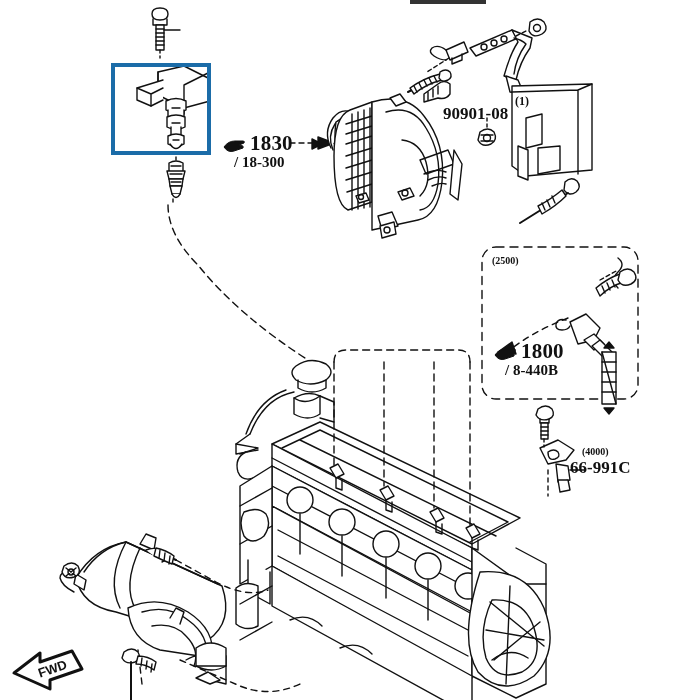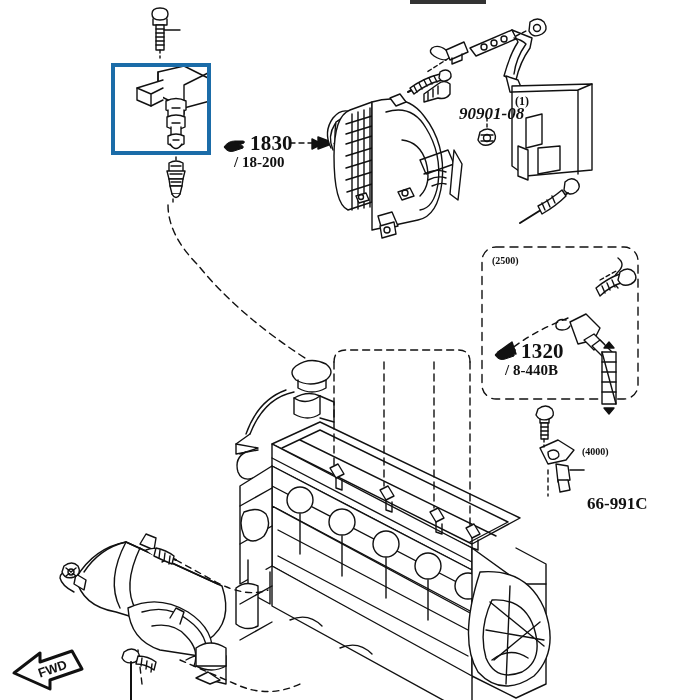--- a/index.html
+++ b/index.html
@@ -306,41 +306,41 @@
     </g>
   </svg>
 
   <div class="hl-box" style="left:111px;top:63px;width:100px;height:92px;"></div>
 
   <div style="position:absolute;left:222px;top:134px;">
     <svg width="24" height="18" style="position:absolute;left:0;top:4px;">
       <path d="M2 9 q4 -6 11 -6 l8 0 q2 0 1 2 l-5 2 q5 0 4 3 l-9 3 q-6 2 -10 -4 Z" fill="#111" stroke="#111" stroke-width="1"></path>
     </svg>
     <span class="lbl lbl-main" style="left:28px;top:-3px;">1830</span>
-    <span class="lbl lbl-sub" style="left:12px;top:20px;">/ 18-200</span>
+    <span class="lbl lbl-sub" style="left:12px;top:20px;">/ 18-300</span>
   </div>
 
   <div style="position:absolute;left:443px;top:104px;">
-    <span class="lbl lbl-part" style="left:16px;top:0;font-style:italic;">90901-08</span>
+    <span class="lbl lbl-part" style="left:0;top:0;">90901-08</span>
     <span class="lbl lbl-sup" style="left:72px;top:-10px;">(1)</span>
   </div>
 
   <span class="lbl lbl-paren" style="left:492px;top:255px;">(2500)</span>
 
   <div style="position:absolute;left:493px;top:342px;">
     <svg width="24" height="18" style="position:absolute;left:0;top:4px;">
       <path d="M2 9 q4 -6 11 -6 l8 0 q2 0 1 2 l-5 2 q5 0 4 3 l-9 3 q-6 2 -10 -4 Z" fill="#111" stroke="#111" stroke-width="1"></path>
     </svg>
-    <span class="lbl lbl-main" style="left:28px;top:-3px;">1320</span>
+    <span class="lbl lbl-main" style="left:28px;top:-3px;">1800</span>
     <span class="lbl lbl-sub" style="left:12px;top:20px;">/ 8-440B</span>
   </div>
 
   <span class="lbl lbl-paren" style="left:582px;top:446px;">(4000)</span>
 
-  <span class="lbl lbl-part" style="left:587px;top:458px;margin-top:36px;">66-991C</span>
+  <span class="lbl lbl-part" style="left:570px;top:458px;">66-991C</span>
 
   <div style="position:absolute;left:10px;top:645px;width:90px;height:50px;">
     <svg width="90" height="50" viewBox="0 0 90 50">
       <path d="M4 28 L30 8 L30 17 L62 6 L72 24 L40 35 L40 44 Z" fill="#fff" stroke="#111" stroke-width="3" stroke-linejoin="round"></path>
       <text x="44" y="28" font-family="'Liberation Sans',sans-serif" font-size="13" font-weight="700" fill="#111" transform="rotate(-19 44 28)" text-anchor="middle">FWD</text>
     </svg>
   </div>
 
 </div>
 

